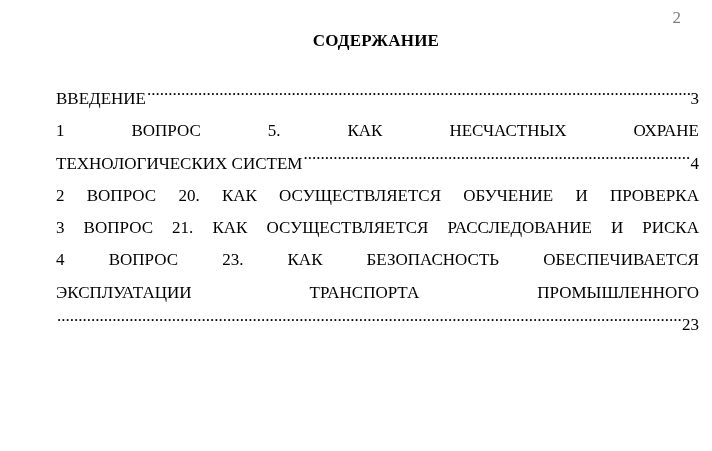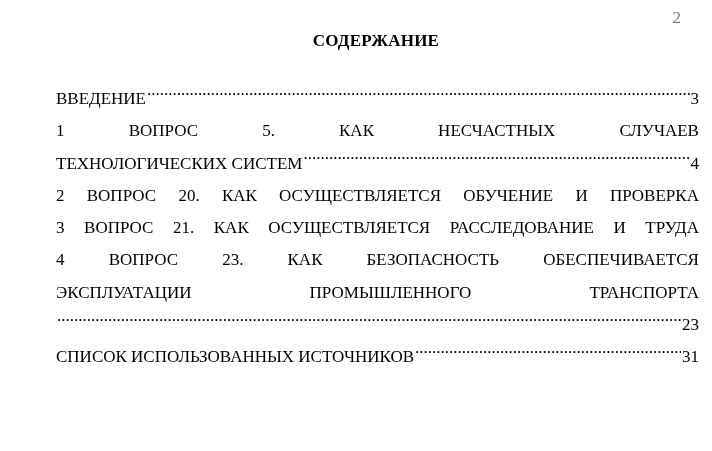--- a/index.html
+++ b/index.html
@@ -93,21 +93,21 @@
         <span class="pg">3</span>
       </div>
     </div>
     <div class="entry">
       <div class="line justified">
         <span>1</span>
         <span>ВОПРОС</span>
         <span>5.</span>
         <span>КАК</span>
         <span>НЕСЧАСТНЫХ</span>
-        <span>СЛУЧАЕВ</span>
+        <span>ОХРАНЕ</span>
       </div>
       <div class="line">
         <span class="txt">ТЕХНОЛОГИЧЕСКИХ СИСТЕМ</span>
         <span class="dots"></span>
         <span class="pg">4</span>
       </div>
     </div>
     <div class="entry">
       <div class="line justified">
         <span>2</span>
@@ -122,42 +122,35 @@
     </div>
     <div class="entry">
       <div class="line justified">
         <span>3</span>
         <span>ВОПРОС</span>
         <span>21.</span>
         <span>КАК</span>
         <span>ОСУЩЕСТВЛЯЕТСЯ</span>
         <span>РАССЛЕДОВАНИЕ</span>
         <span>И</span>
-        <span>ТРУДА</span>
+        <span>РИСКА</span>
       </div>
     </div>
     <div class="entry">
       <div class="line justified">
         <span>4</span>
         <span>ВОПРОС</span>
         <span>23.</span>
         <span>КАК</span>
         <span>БЕЗОПАСНОСТЬ</span>
         <span>ОБЕСПЕЧИВАЕТСЯ</span>
       </div>
       <div class="line justified">
         <span>ЭКСПЛУАТАЦИИ</span>
+        <span>ТРАНСПОРТА</span>
         <span>ПРОМЫШЛЕННОГО</span>
-        <span>ТРАНСПОРТА</span>
       </div>
       <div class="line">
         <span class="dots"></span>
         <span class="pg">23</span>
       </div>
     </div>
-    <div class="entry">
-      <div class="line">
-        <span class="txt">СПИСОК ИСПОЛЬЗОВАННЫХ ИСТОЧНИКОВ</span>
-        <span class="dots"></span>
-        <span class="pg">31</span>
-      </div>
-    </div>
   </div>
 
 </body></html>

